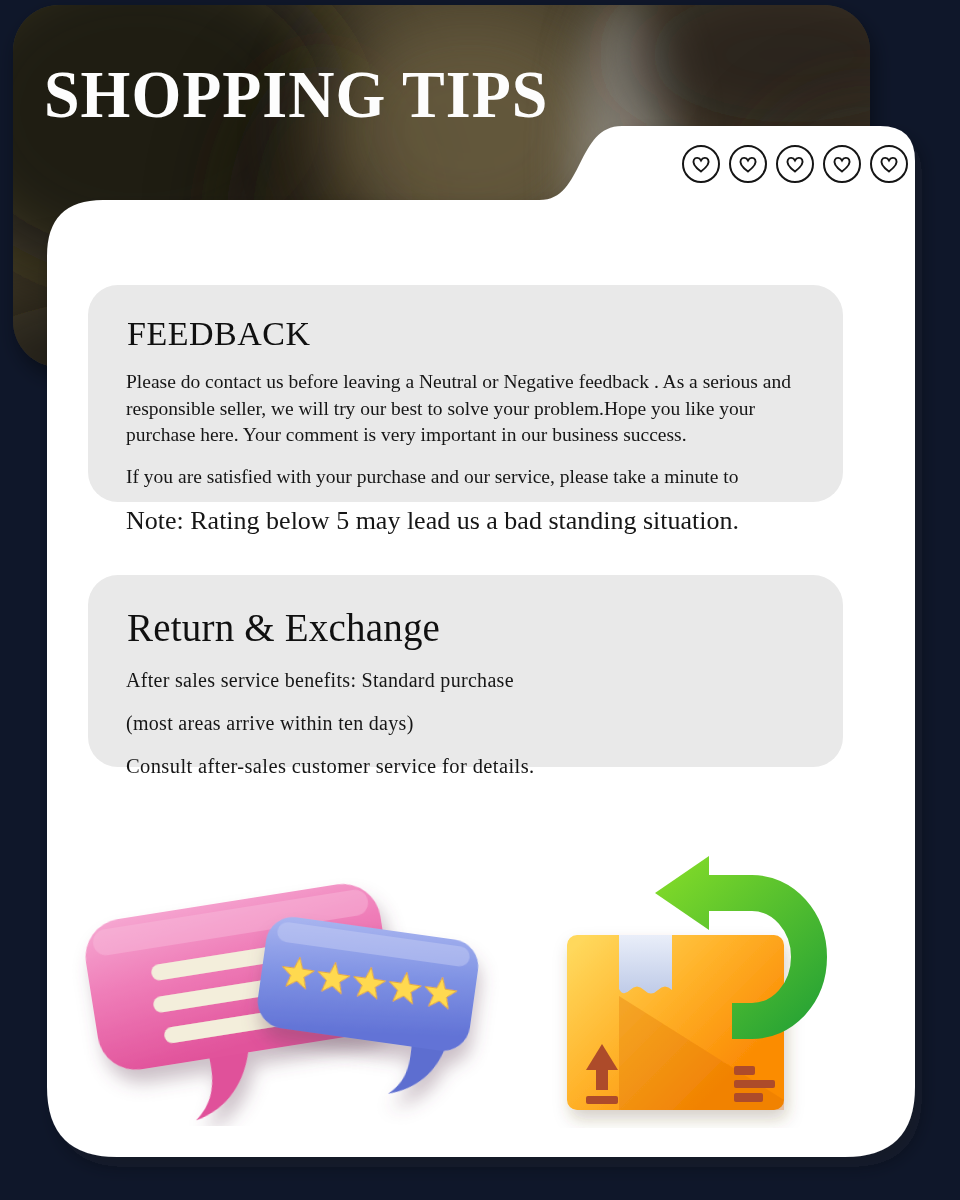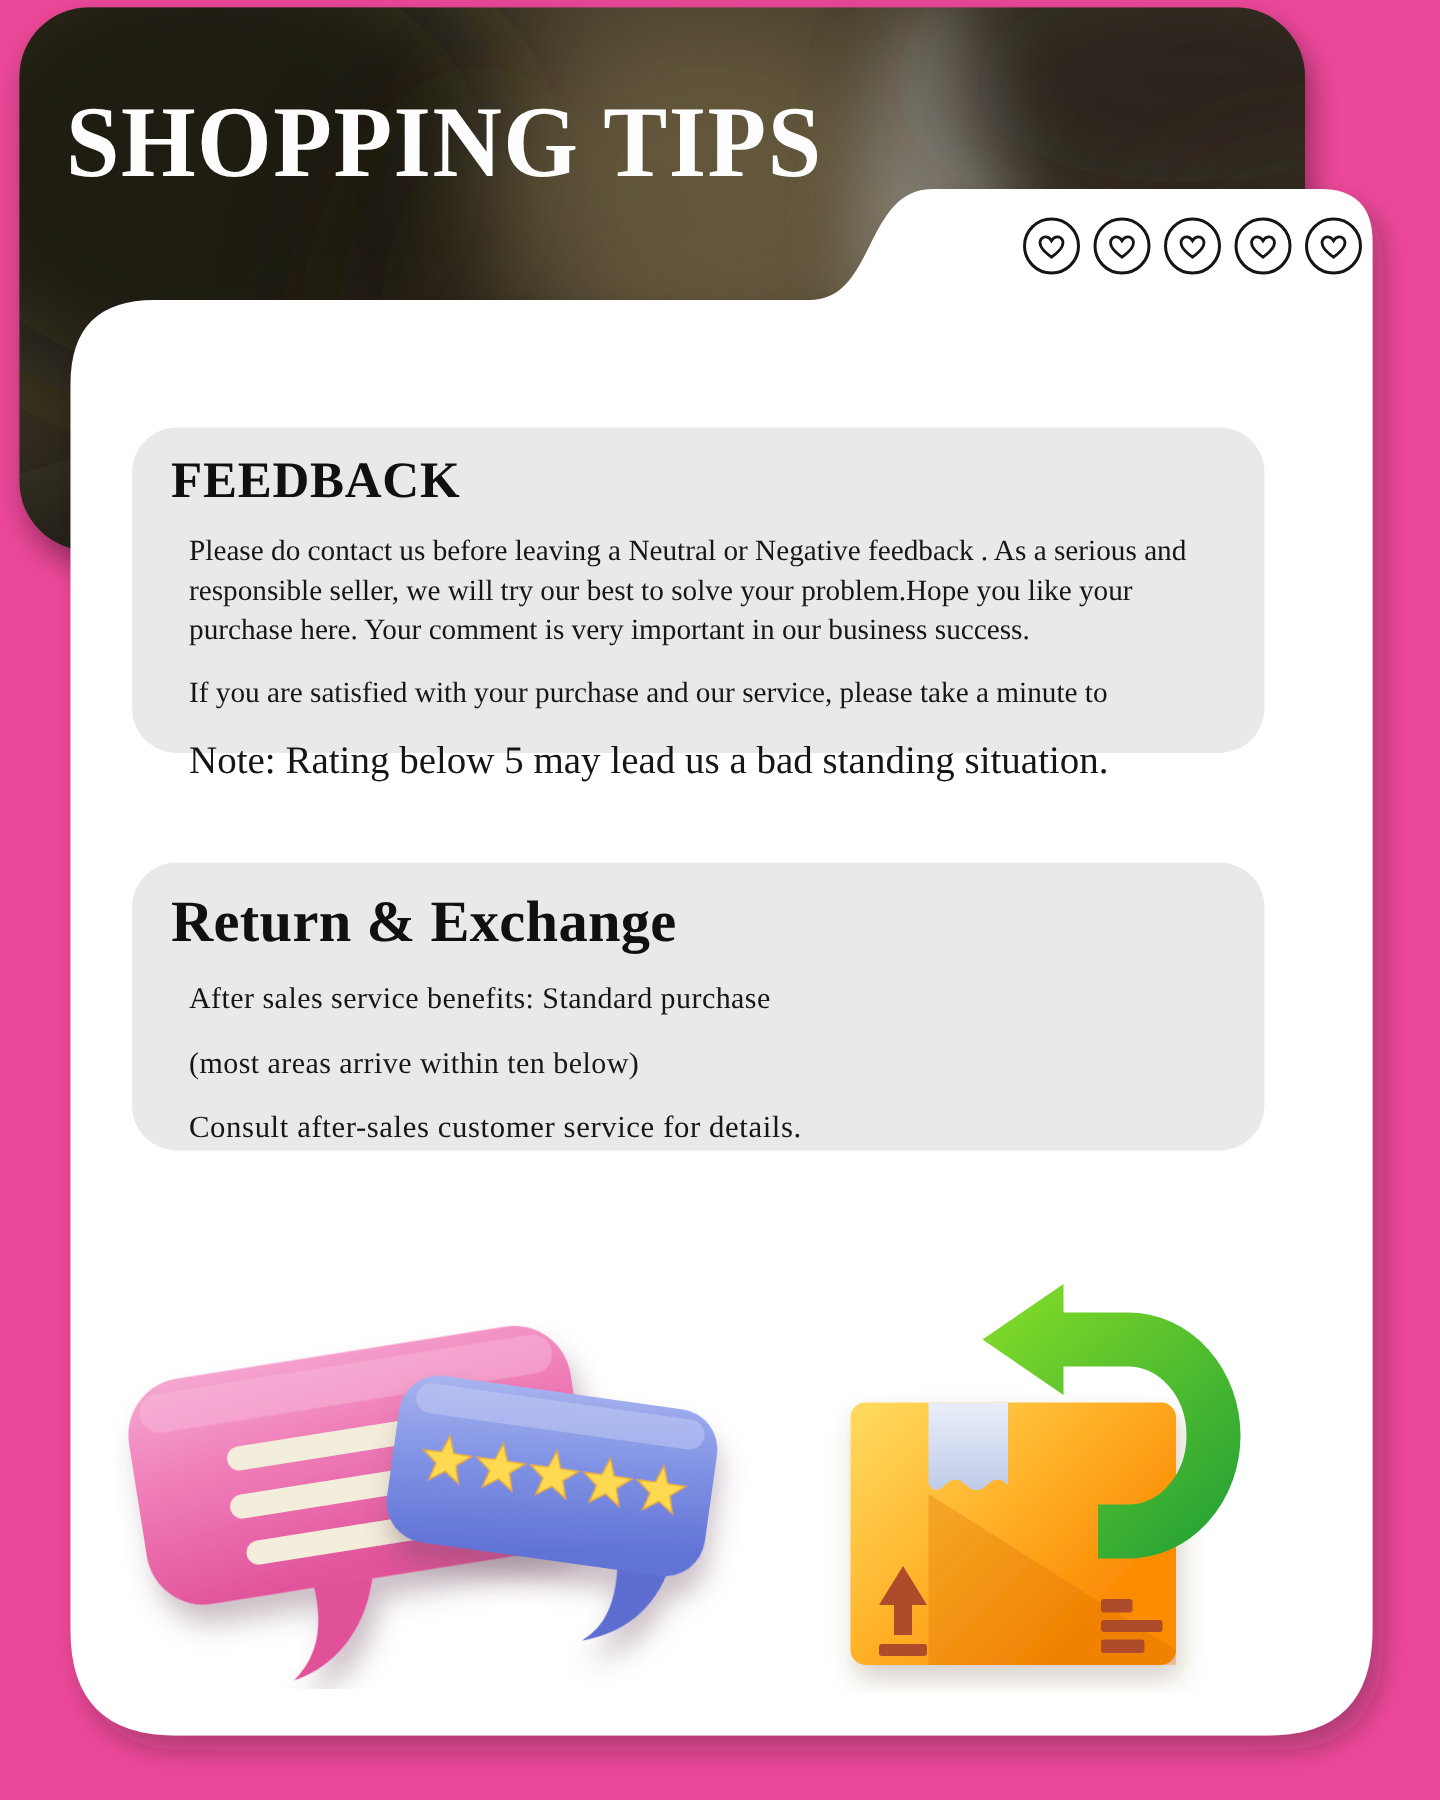--- a/index.html
+++ b/index.html
@@ -1,38 +1,38 @@
 <!DOCTYPE html>
 <html style="--panel_bg: #e9e9e9; --text: #161616; --pink_bubble: #ee7cb8; --blue_bubble: #8194e4; --star_gold: #ffd94f; --box_orange: #fb8c04; --box_yellow: #ffd85c; --arrow_green: #2fae2f; --tape_blue: #ccd7ee; --label_red: #ad4b2b;"><head>
 <meta charset="utf-8">
 <style>
   html,body{margin:0;padding:0;background:#ffffff;}
   .stage{
-    position:relative;width:960px;height:1200px;overflow:hidden;background:#ec4899;
+    position:relative;width:960px;height:1200px;overflow:hidden;background:#0f172a;
     font-family:"Liberation Serif","DejaVu Serif",serif;
   }
   .bg-svg{position:absolute;left:0;top:0;}
   .page-title{
     position:absolute;left:44px;top:56px;margin:0;
     font-size:64px;font-weight:700;letter-spacing:1px;color:#fdfdfd;
     transform:scaleY(1.06);transform-origin:top left;white-space:nowrap;
   }
   .hearts{position:absolute;left:682px;top:145px;display:flex;gap:9px;}
   .heart{
     width:38px;height:38px;border:2px solid #151515;border-radius:50%;
     box-sizing:border-box;background:#ffffff;display:flex;align-items:center;justify-content:center;
   }
   .panel{
     position:absolute;left:88px;width:755px;background:var(--panel_bg,#e9e9e9);
     border-radius:30px;color:var(--text,#161616);box-sizing:border-box;
     padding:14px 24px 0 23px;
   }
   .panel-feedback{top:285px;height:217px;}
   .panel-return{top:575px;height:192px;}
-  .panel h2{margin:3px;font-weight:700;color:#101010;}
+  .panel h2{margin:16px;font-weight:400;color:#101010;}
   .panel-feedback h2{font-size:34px;letter-spacing:0.5px;}
   .panel-return h2{font-size:39px;letter-spacing:0.2px;}
   .panel p{margin:15px;}
   .fb-body{margin-top:9px;font-size:19.5px;line-height:26.5px;}
   .fb-body2{font-size:19.5px;line-height:26.5px;}
   .fb-note{margin-top:7px;font-size:26px;line-height:32px;}
   .rt-line{margin-top:15px;font-size:20px;line-height:28px;letter-spacing:0.3px;}
   .rt-line2{margin-top:0;font-size:20px;line-height:28px;letter-spacing:0.3px;}
   .rt-highlight{margin-top:9px;font-size:26px;line-height:34px;}
   .rt-line3{margin-top:10px;font-size:20.5px;line-height:28px;letter-spacing:0.4px;}
@@ -115,21 +115,21 @@
   <section class="panel panel-feedback">
     <h2>FEEDBACK</h2>
     <p class="fb-body">Please do contact us before leaving a Neutral or Negative feedback . As a serious and responsible seller, we will try our best to solve your problem.Hope you like your purchase here. Your comment is very important in our business success.</p>
     <p class="fb-body2">If you are satisfied with your purchase and our service, please take a minute to</p>
     <p class="fb-note">Note: Rating below 5 may lead us a bad standing situation.</p>
   </section>
 
   <section class="panel panel-return">
     <h2>Return &amp; Exchange</h2>
     <p class="rt-line">After sales service benefits: Standard purchase</p>
-    <p class="rt-line2">(most areas arrive within ten below)</p>
+    <p class="rt-line2">(most areas arrive within ten days)</p>
     <p class="rt-line3">Consult after-sales customer service for details.</p>
   </section>
 
   <div class="illus illus-bubbles">
     <svg width="440" height="260" viewBox="0 0 440 260">
       <defs>
         <linearGradient id="pinkGrad" x1="0" y1="0" x2="0.25" y2="1">
           <stop offset="0" stop-color="#f6a8d2"></stop>
             <stop offset="0.45" stop-color="#ef7db8"></stop>
             <stop offset="1" stop-color="#e1539b"></stop>

